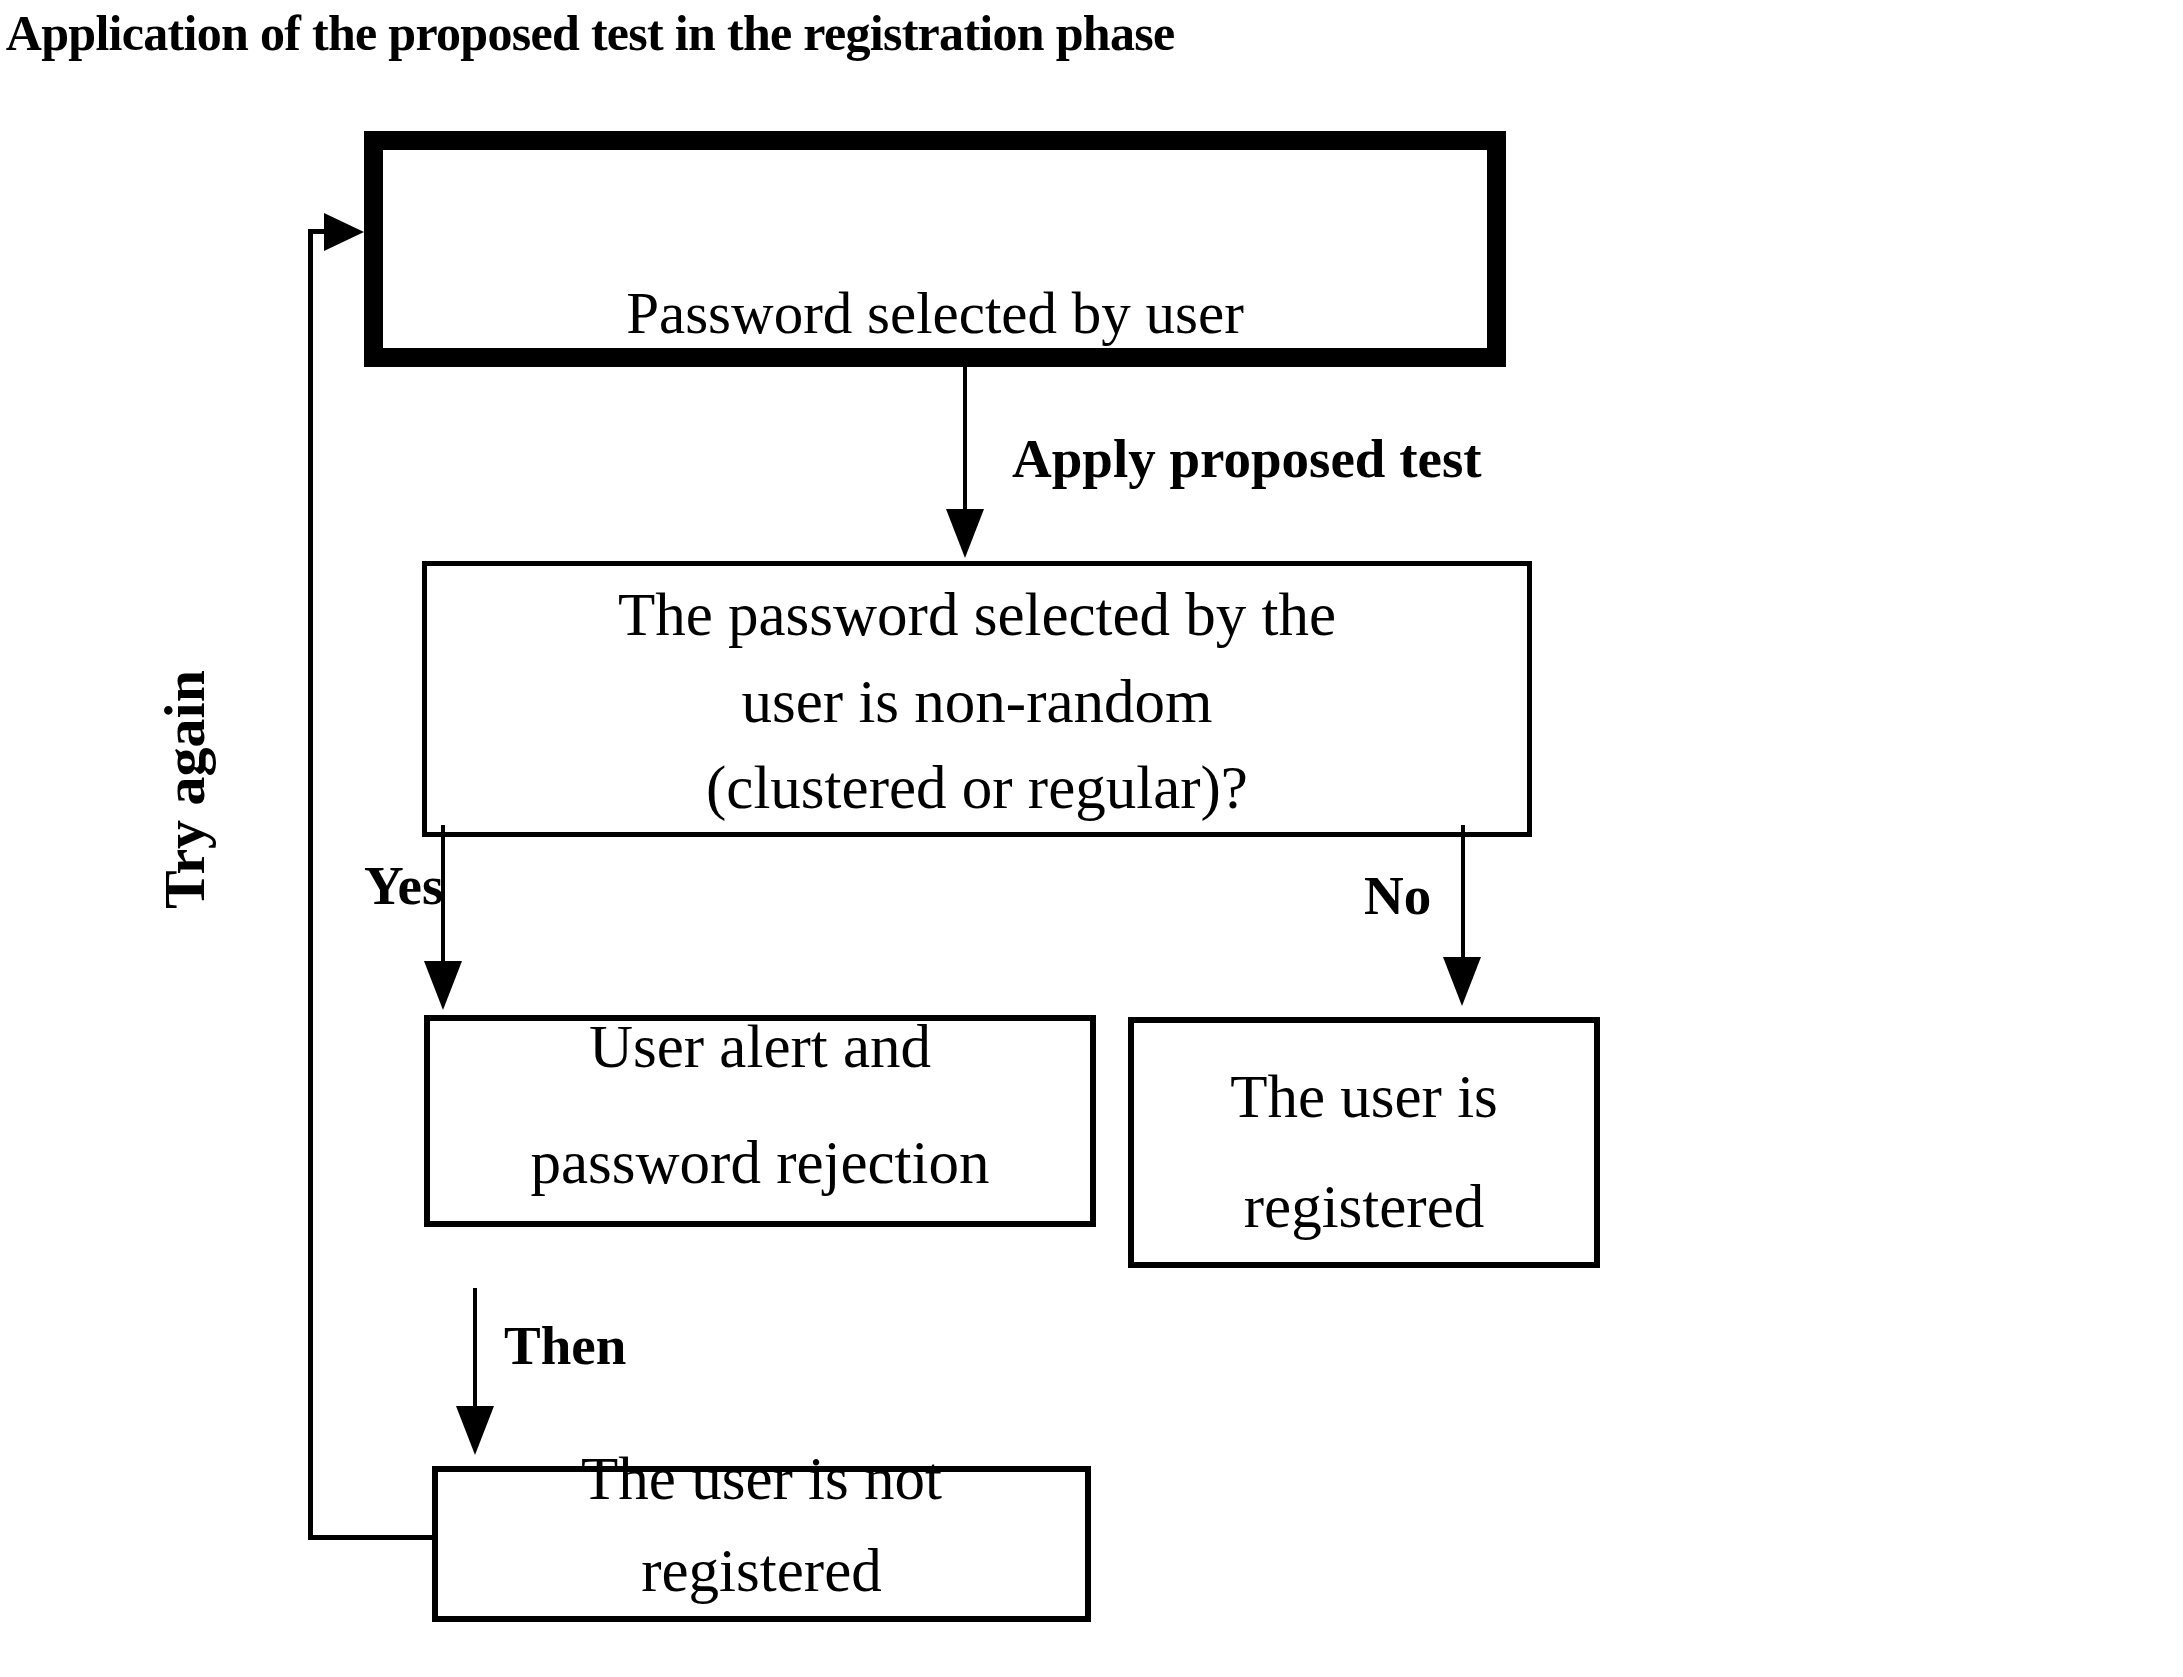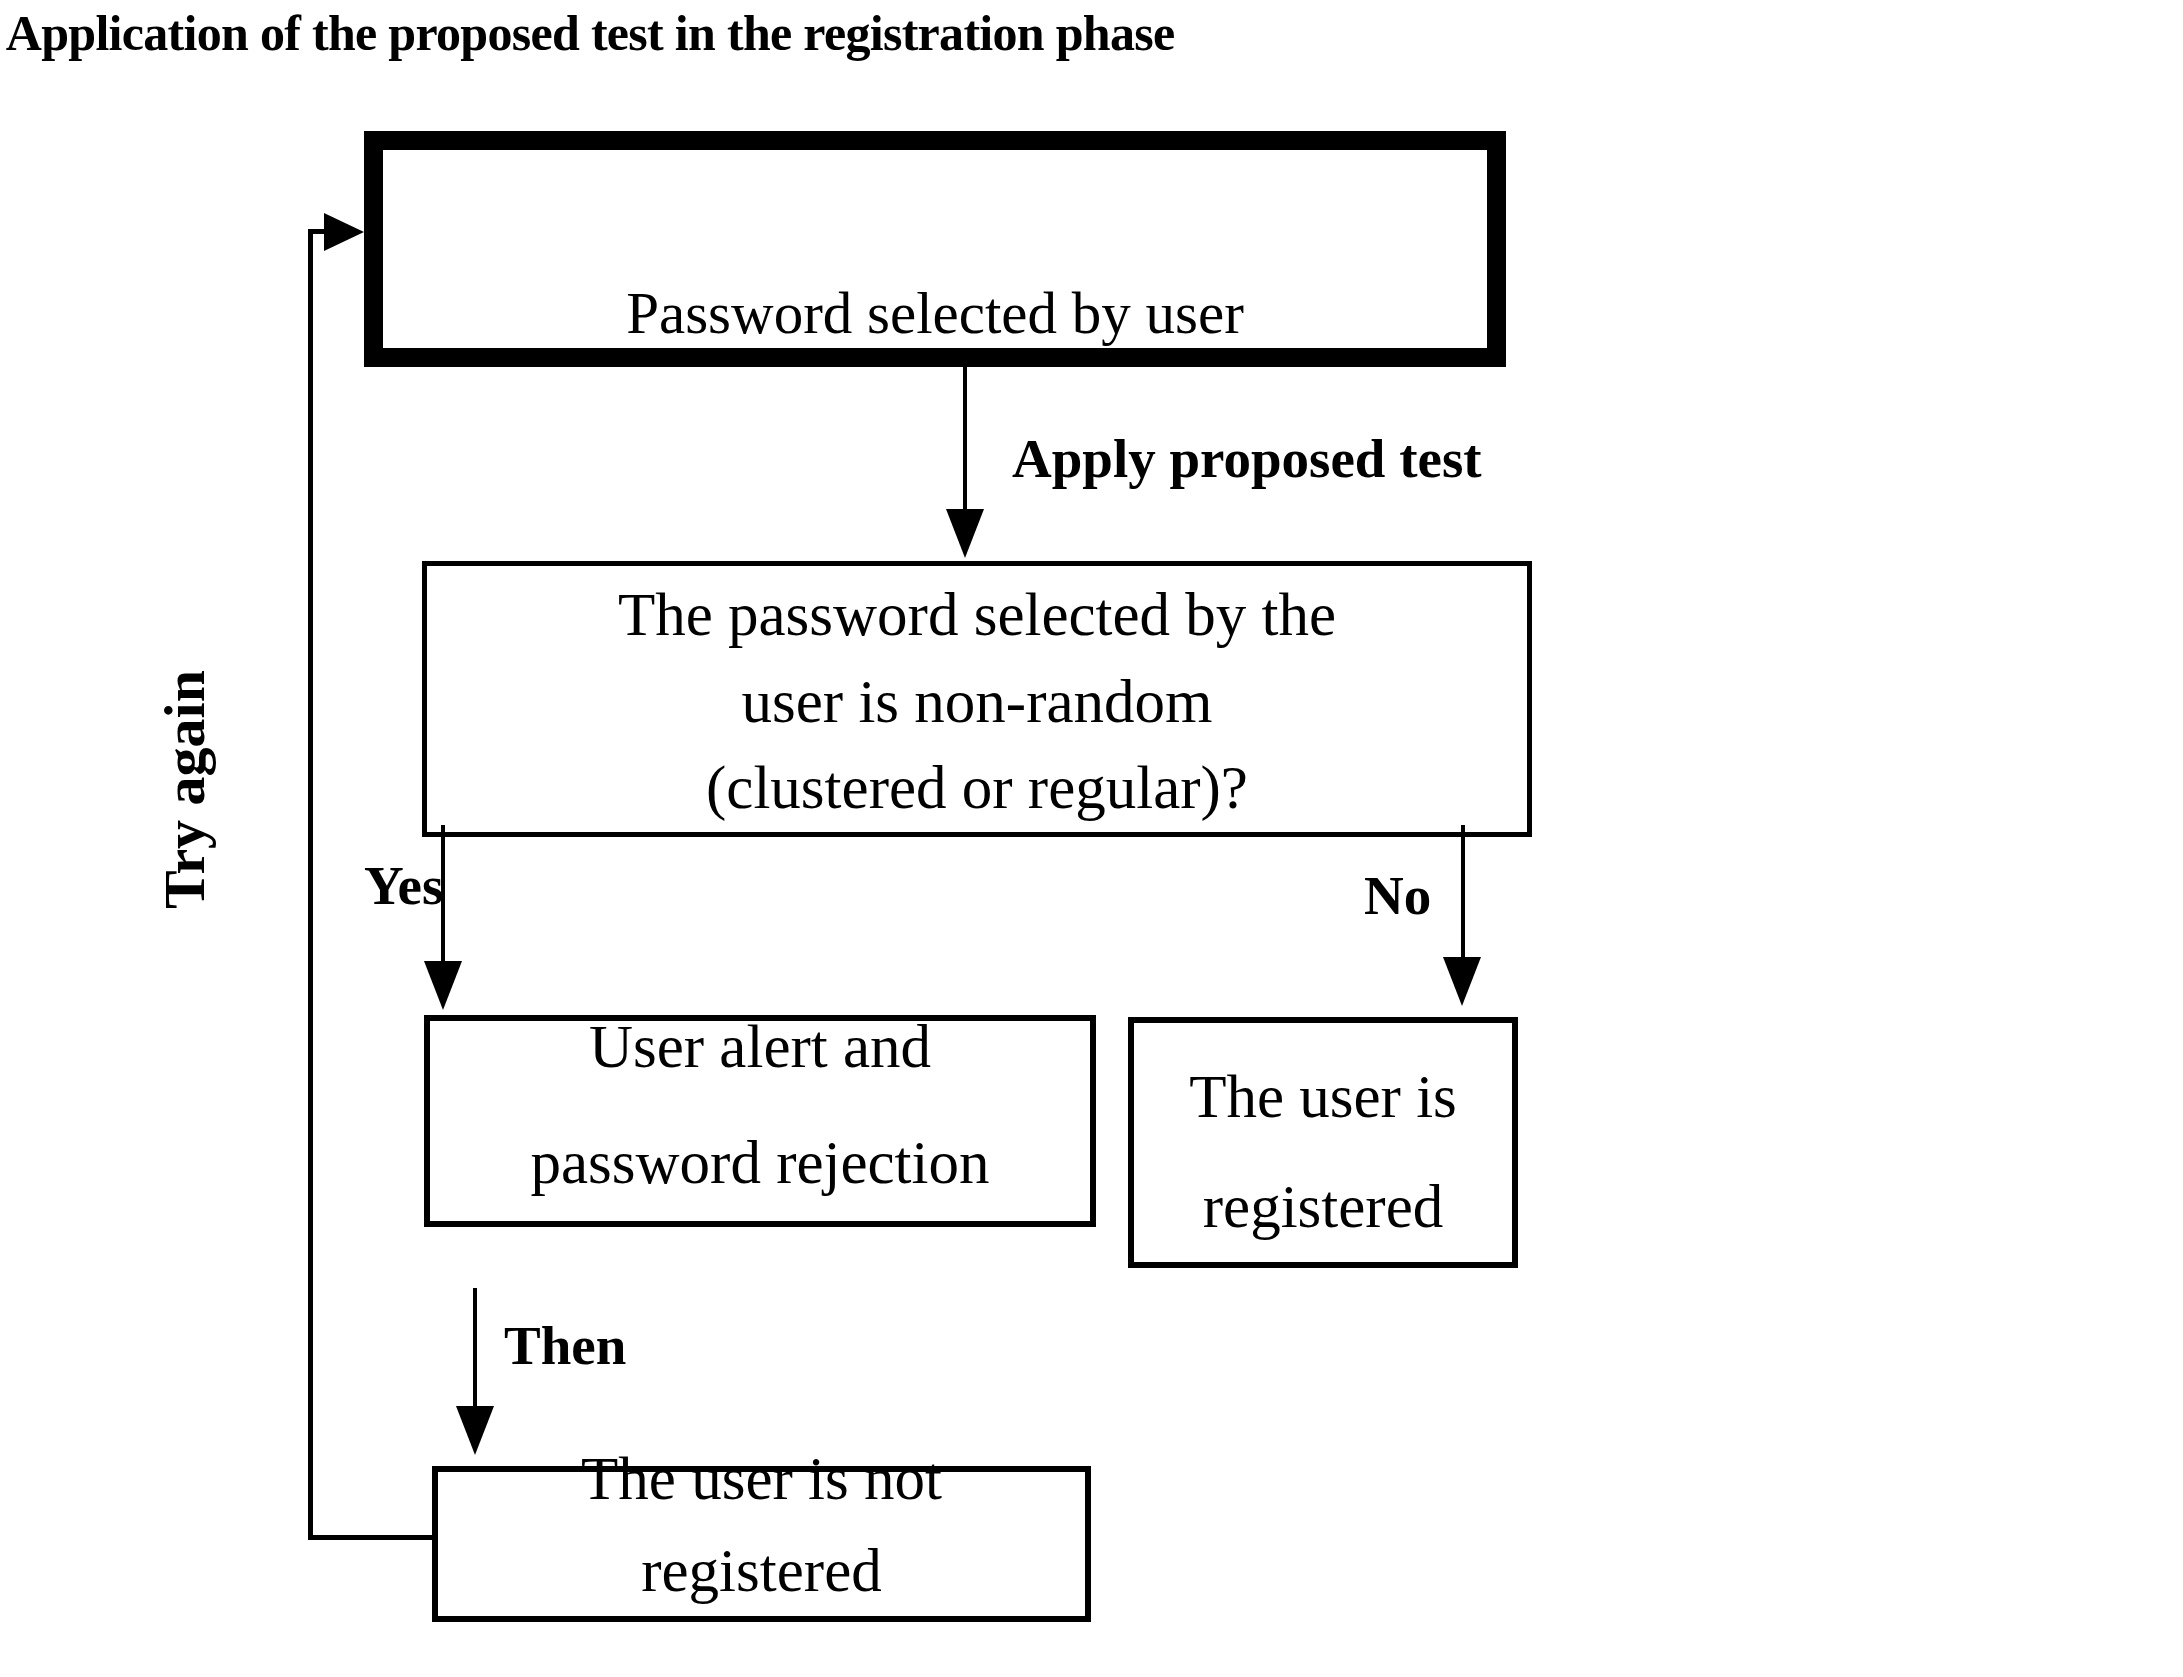--- a/index.html
+++ b/index.html
@@ -39,21 +39,21 @@
   .box span {
     white-space: pre-line;
     font-size: 61px;
   }
   .box-start   { left: 364px;  top: 131px;  width: 1142px; height: 236px; border: 19px solid var(--ink,#000); }
   .box-start span { font-size: 59px; }
   .box-decision{ left: 422px;  top: 561px;  width: 1110px; height: 276px; border: 5.8px solid var(--ink,#000); }
   .box-decision span { line-height: 1.42; }
   .box-yes     { left: 424px;  top: 1015px; width: 672px;  height: 212px; border: 6.5px solid var(--ink,#000); }
   .box-yes span { line-height: 1.9; }
-  .box-no      { left: 1128px; top: 1017px; width: 390px;  height: 251px; border: 6.5px solid var(--ink,#000); }
+  .box-no      { left: 1128px; top: 1017px; width: 472px;  height: 251px; border: 6.5px solid var(--ink,#000); }
   .box-no span { line-height: 1.8; }
   .box-notreg  { left: 432px;  top: 1466px; width: 659px;  height: 156px; border: 6.5px solid var(--ink,#000); }
   .box-notreg span { line-height: 1.5; }
 
   .vline, .hline {
     position: absolute;
     background: var(--ink, #000000);
   }
   .line-apply { left: 963px; top: 367px;  width: 4.3px; height: 146px; }
   .line-yes   { left: 441px;  top: 825px; width: 4.3px; height: 138px; }

